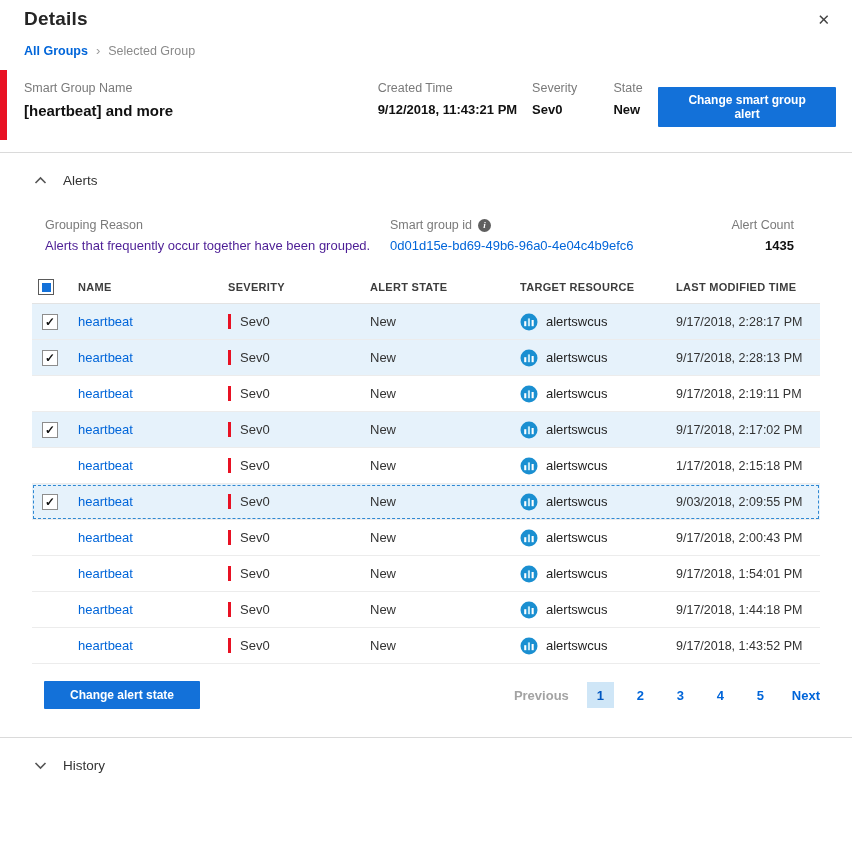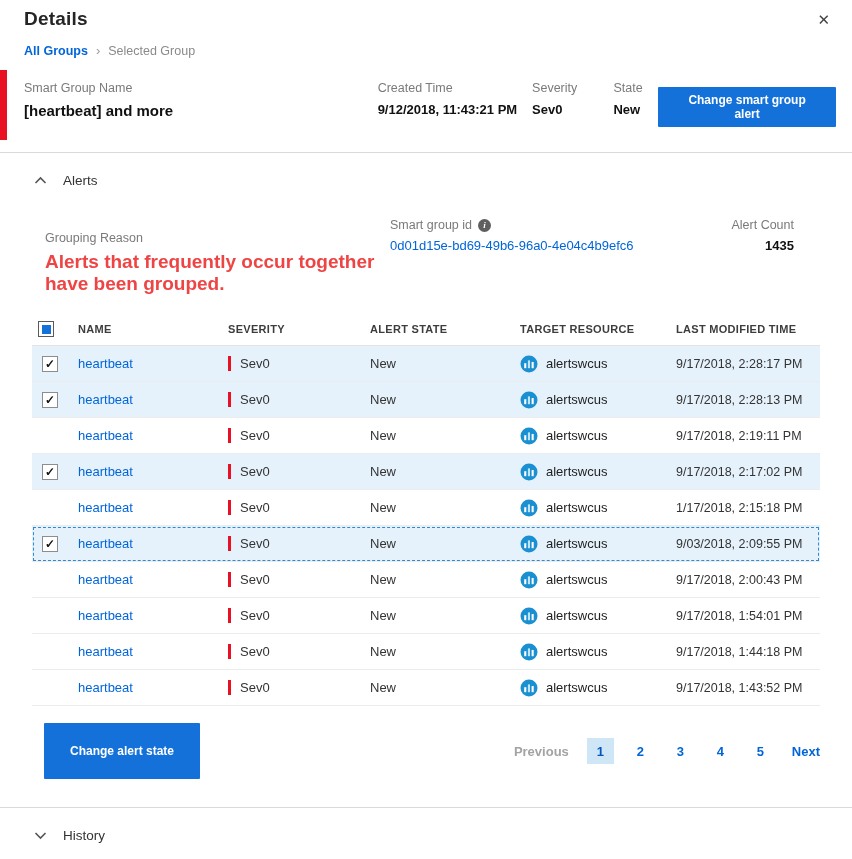--- a/index.html
+++ b/index.html
@@ -41,22 +41,22 @@
   .divider { border: none; border-top: 1px solid #dadada; margin-top: 12px; }
 
   
   .section-head { display: flex; align-items: center; gap: 16px; padding: 20px 12px 0 34px; }
   .section-head .sec-title { font-size: 13.5px; color: #333; }
   .chev { display: inline-flex; cursor: pointer; }
 
   
   .info-row { display: flex; padding: 30px 58px 0 45px; align-items: flex-start; }
   .info-lbl { font-size: 12.5px; color: #7a7a7a; margin-bottom: 6px; display: flex; align-items: center; gap: 6px; }
-  .info-grouping { width: 345px; margin-top: 13px; }
-  .info-grouping .info-val { font-size: 19px; font-weight: 700; color: #ef4444; }
+  .info-grouping { width: 345px; }
+  .info-grouping .info-val { font-size: 13px; font-weight: 400; color: #4c1d95; }
   .info-id .info-val { font-size: 13px; color: #0065d9; cursor: pointer; }
   .info-count { margin-left: auto; text-align: right; }
   .info-count .info-val { font-size: 13px; font-weight: 700; color: #111; }
   .info-icon {
     width: 13px; height: 13px; border-radius: 50%; background: #5f5f5f; color: #fff;
     font-size: 9px; font-weight: 700; display: inline-flex; align-items: center; justify-content: center;
     font-family: "Liberation Serif", serif; font-style: italic; cursor: pointer;
   }
 
   
@@ -86,21 +86,21 @@
   .cb .mark { font-size: 12px; font-weight: 700; color: #111; line-height: 1; }
   .cb.hidden { visibility: hidden; }
   .cb-ind {
     width: 16px; height: 16px; border: 1px solid #5a5a5a; background: #fff;
     display: inline-flex; align-items: center; justify-content: center; cursor: pointer;
   }
   .cb-ind::after { content: ""; width: 9px; height: 9px; background: #1371d9; }
 
   
   .table-footer { display: flex; align-items: center; margin: 17px 32px 0 44px; }
-  .btn-alert-state { margin-left: 0; margin-top: 0; padding: 21px 26px; }
+  .btn-alert-state { margin-left: 0; margin-top: 0; padding: 7px 26px; }
   .pagination { margin-left: auto; display: flex; align-items: center; gap: 4px; }
   .page-prev { color: #a3a3a3; font-size: 13px; font-weight: 600; margin-right: 14px; cursor: default; margin-left: 8px; }
   .page-num {
     min-width: 27px; height: 26px; display: inline-flex; align-items: center; justify-content: center;
     font-size: 13px; font-weight: 600; color: #0065d9; cursor: pointer;
   }
   .page-num.active { background: #cfe6f7; color: #0057c0; }
   .page-next { color: #0065d9; font-size: 13px; font-weight: 700; margin-left: 14px; cursor: pointer; }
 
   .history-divider { margin-top: 28px; }

